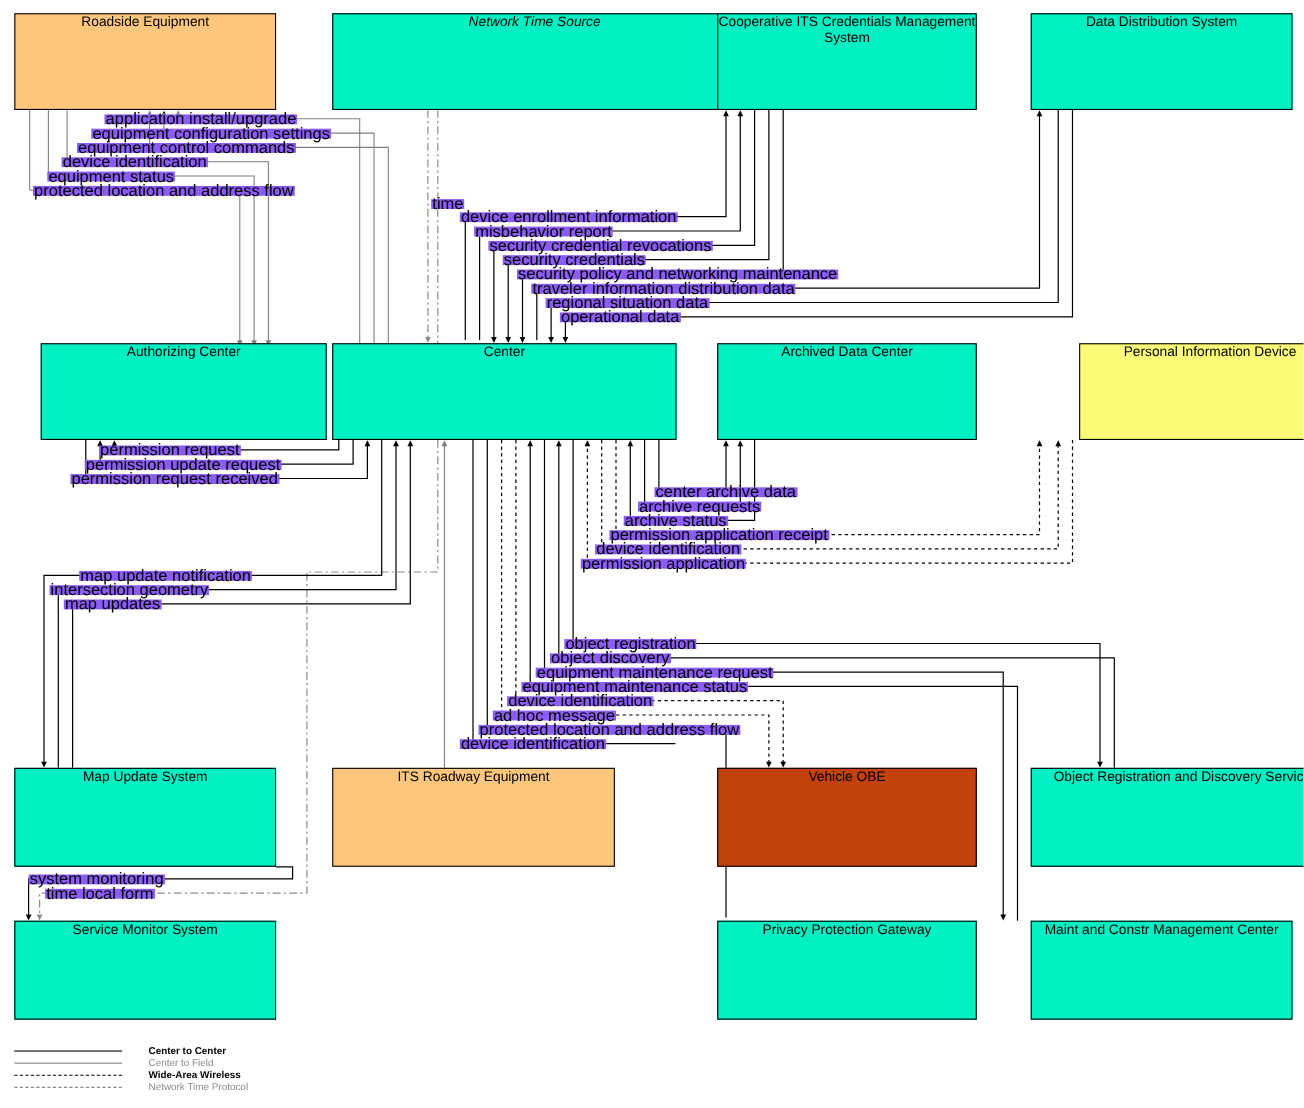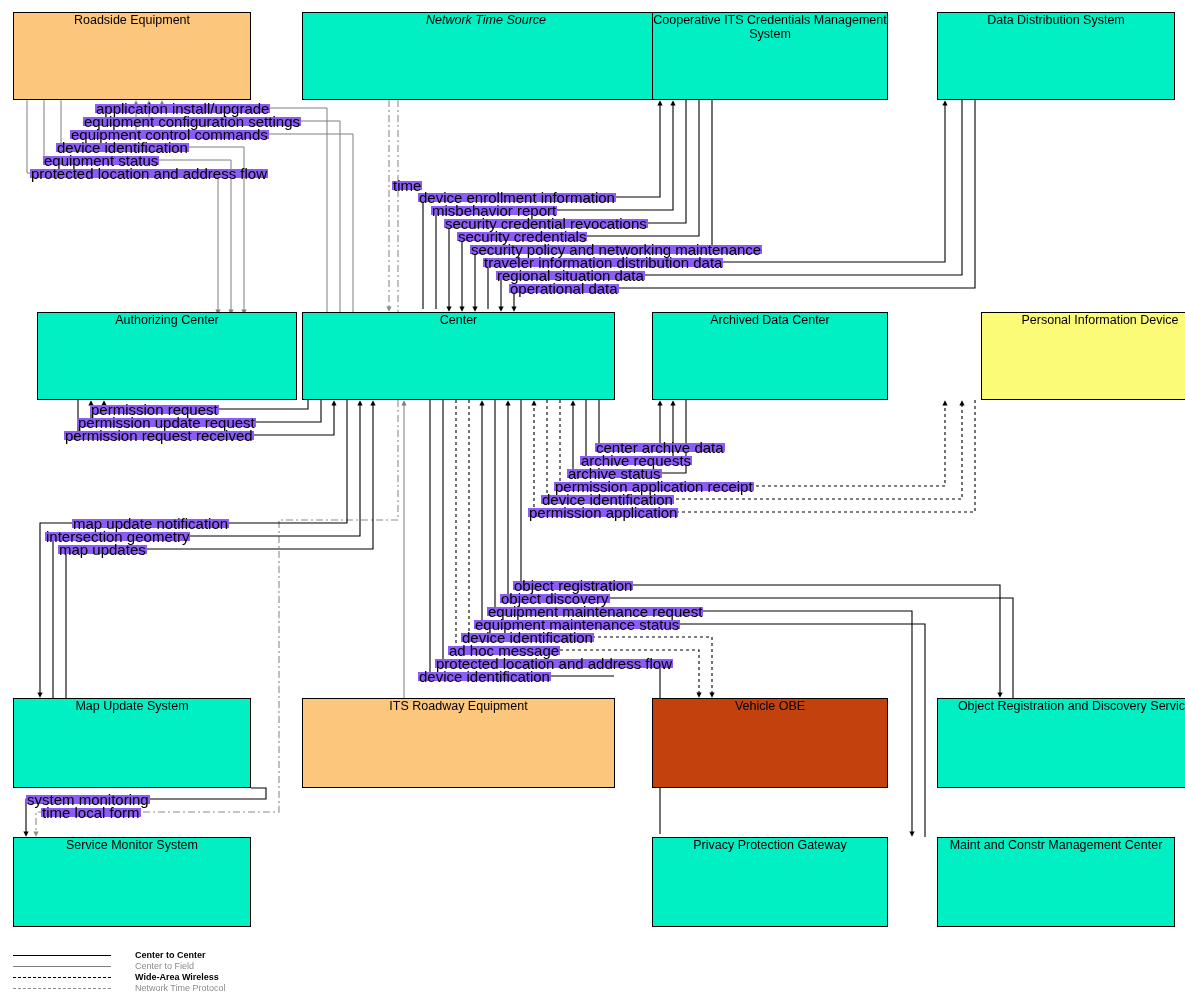--- a/index.html
+++ b/index.html
@@ -177,21 +177,21 @@
   <div class="node c-green" style="left:652px;top:312px;width:236px;height:88px;">
     <span class="title">Archived Data Center</span>
   </div>
   <div class="node c-yellow" style="left:937px;top:312px;width:238px;height:88px;margin-left:44px;">
     <span class="title">Personal Information Device</span>
   </div>
 
   <div class="node c-green" style="left:13px;top:698px;width:238px;height:90px;">
     <span class="title">Map Update System</span>
   </div>
-  <div class="node c-orange" style="left:302px;top:698px;width:313px;height:90px;">
+  <div class="node c-orange" style="left:302px;top:698px;width:257px;height:90px;">
     <span class="title">ITS Roadway Equipment</span>
   </div>
   <div class="node c-blue" style="left:652px;top:698px;width:236px;height:90px;">
     <span class="title">Vehicle OBE</span>
   </div>
   <div class="node c-green" style="left:937px;top:698px;width:256px;height:90px;text-align:right;">
     <span class="title">Object Registration and Discovery Service</span>
   </div>
 
   <div class="node c-green" style="left:13px;top:837px;width:238px;height:90px;">

